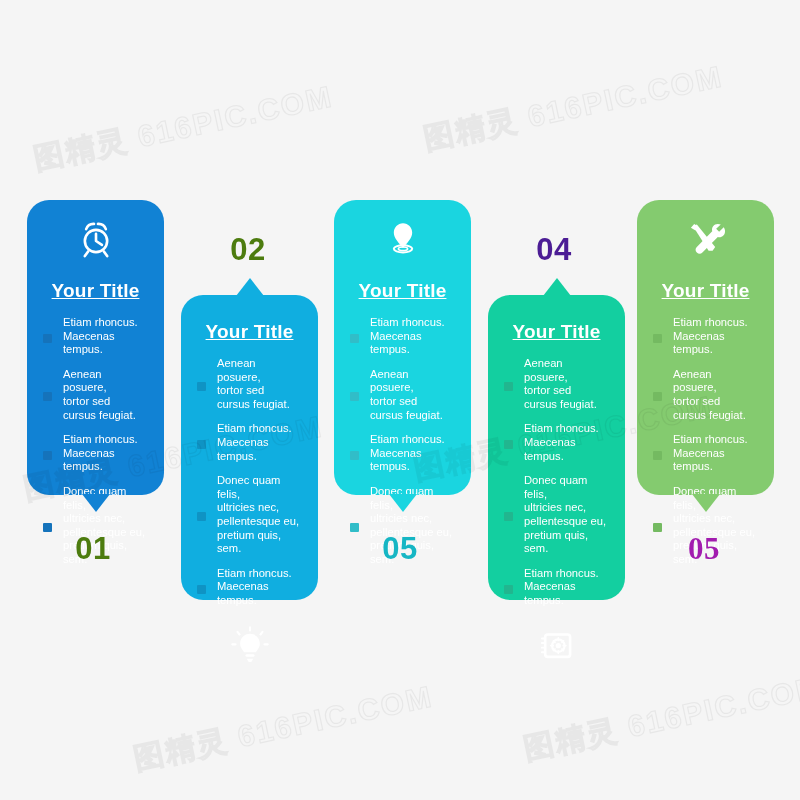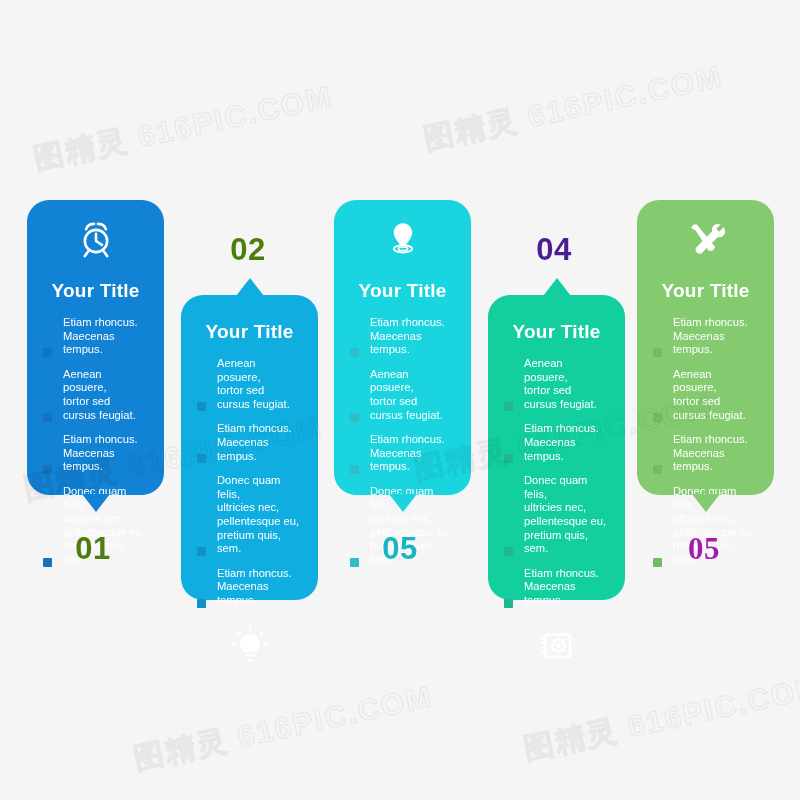--- a/index.html
+++ b/index.html
@@ -77,30 +77,31 @@
     text-align: center;
   }
   .card-icon svg { display: inline-block; }
 
   .card-title {
     text-align: center;
     font-size: 19px;
     font-weight: 700;
     letter-spacing: 0.2px;
     color: #ffffff;
+    text-decoration: underline;
   }
 
   .bullets {
     list-style: none;
     margin: 0;
     padding: 0;
   }
   .bullets li {
     display: flex;
-    align-items: flex-end;
+    align-items: center;
     margin-bottom: 11px;
   }
   .bullets li:last-child { margin-bottom: 0; }
 
   .bullet-marker {
     flex: 0 0 auto;
     width: 9px;
     height: 9px;
     margin-top: 4px;
     margin-right: 11px;

